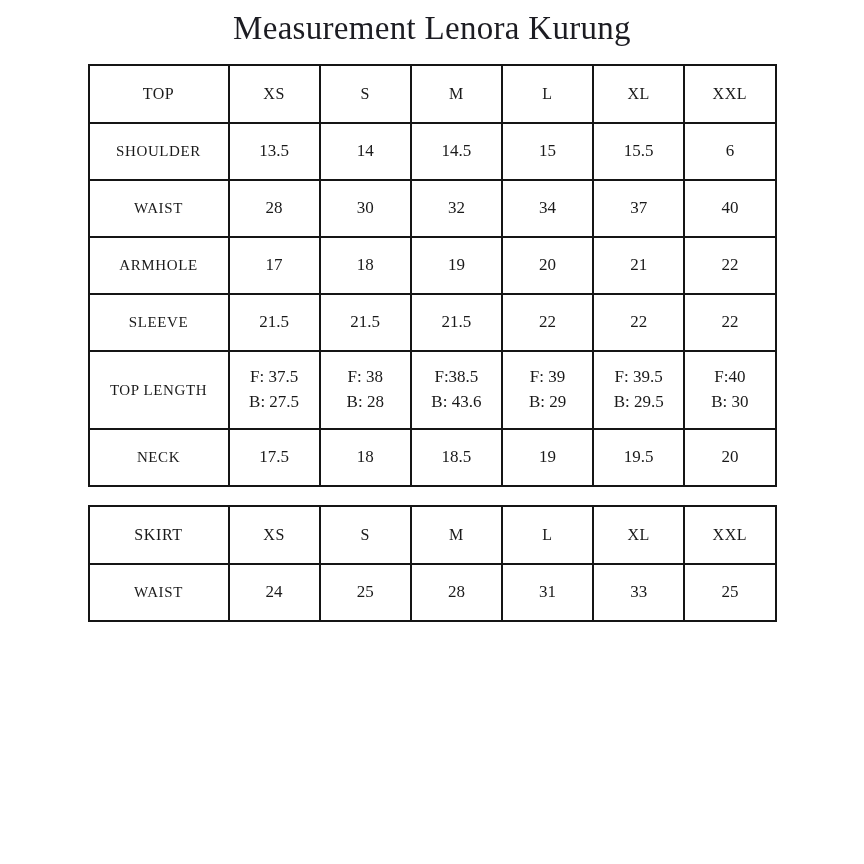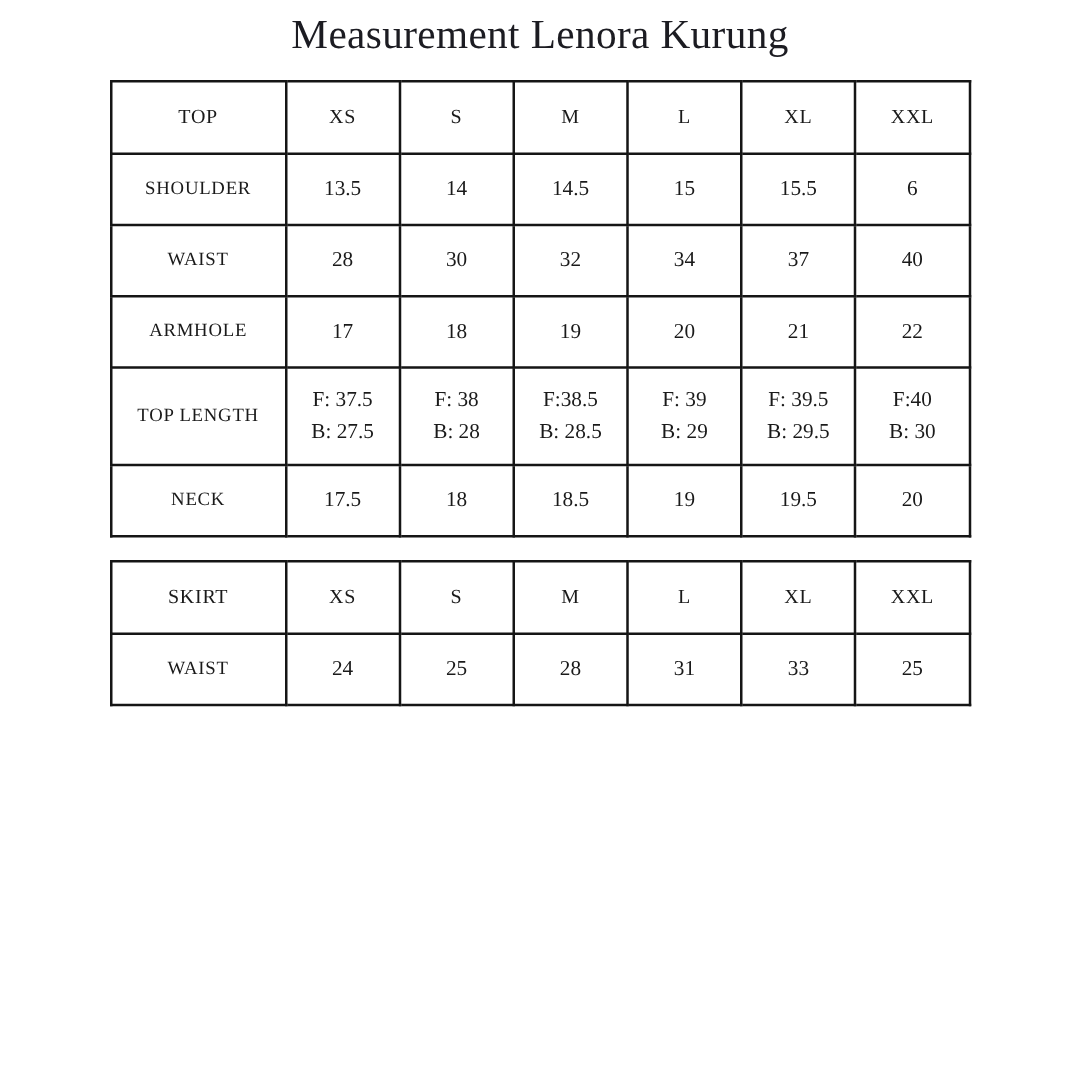--- a/index.html
+++ b/index.html
@@ -109,28 +109,37 @@
           </tr>
           <tr>
             <th class="row-label">ARMHOLE</th>
             <td>17</td>
             <td>18</td>
             <td>19</td>
             <td>20</td>
             <td>21</td>
             <td>22</td>
           </tr>
+          <tr>
+            <th class="row-label">SLEEVE</th>
+            <td>21.5</td>
+            <td>21.5</td>
+            <td>21.5</td>
+            <td>22</td>
+            <td>22</td>
+            <td>22</td>
+          </tr>
           <tr class="tall">
             <th class="row-label">TOP LENGTH</th>
             <td>F: 37.5
 B: 27.5</td>
             <td>F: 38
 B: 28</td>
             <td>F:38.5
-B: 28.5</td>
+B: 43.6</td>
             <td>F: 39
 B: 29</td>
             <td>F: 39.5
 B: 29.5</td>
             <td>F:40
 B: 30</td>
           </tr>
           <tr>
             <th class="row-label">NECK</th>
             <td>17.5</td>

